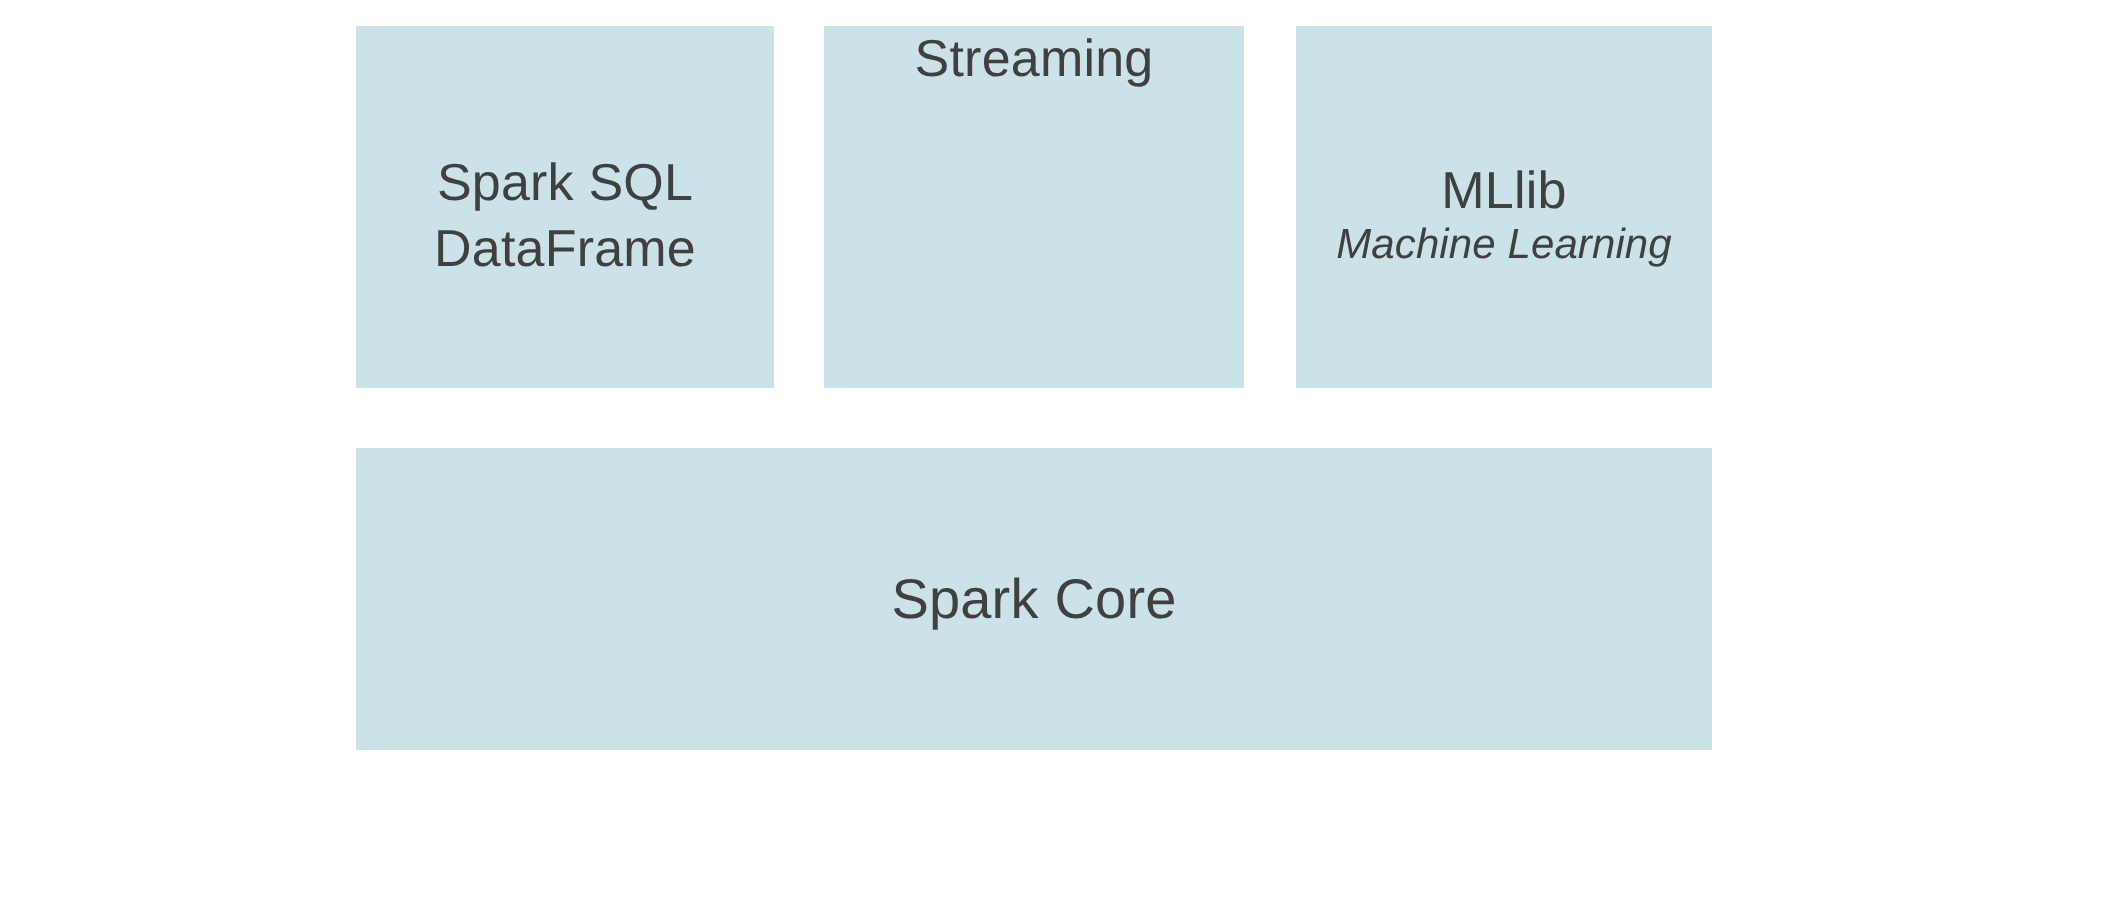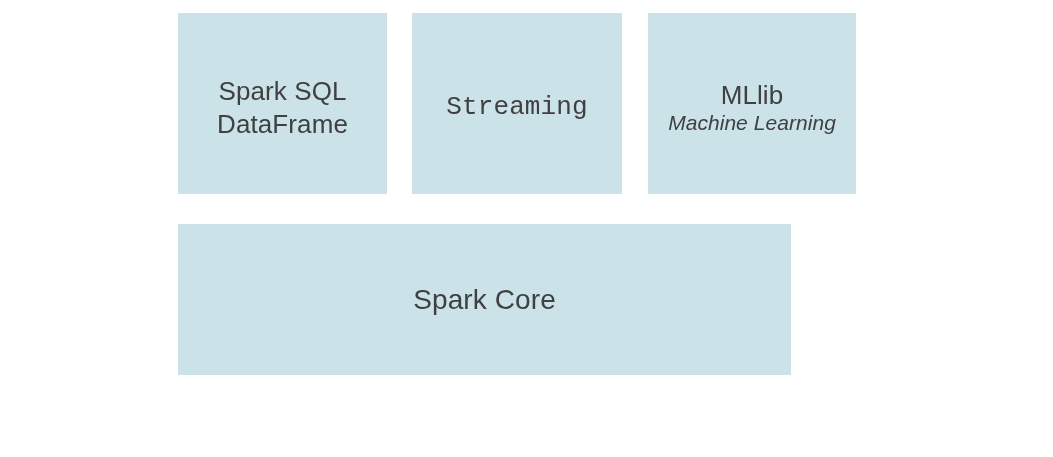--- a/index.html
+++ b/index.html
@@ -53,36 +53,34 @@
     width: 209px;
     height: 181px;
     padding-top: 62px;
   }
   
   #box-streaming {
     left: 412px;
     top: 13px;
     width: 210px;
     height: 181px;
-    padding-top: 78px;
-    font-family: Liberation Mono, monospace;
   }
   
   #box-mllib {
     left: 648px;
     top: 13px;
     width: 208px;
     height: 181px;
     padding-top: 66px;
   }
   
   #box-spark-core {
     left: 178px;
     top: 224px;
-    width: 613px;
+    width: 678px;
     height: 151px;
     justify-content: center;
     padding-top: 0;
   }
   #box-spark-core .layer-title {
     font-size: 28px;
     line-height: 34px;
   }
 </style>
 </head>

